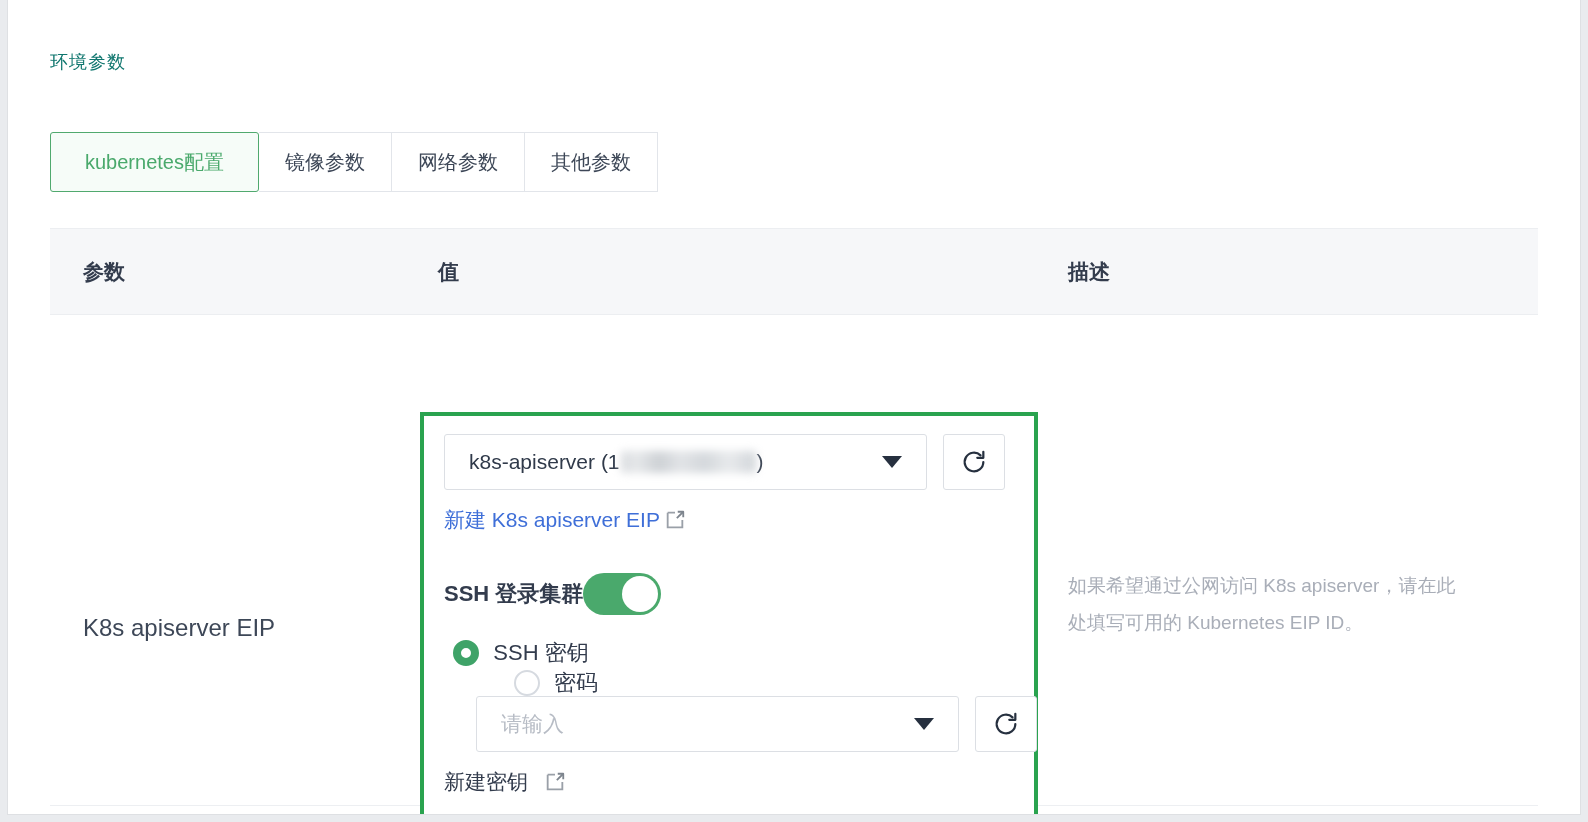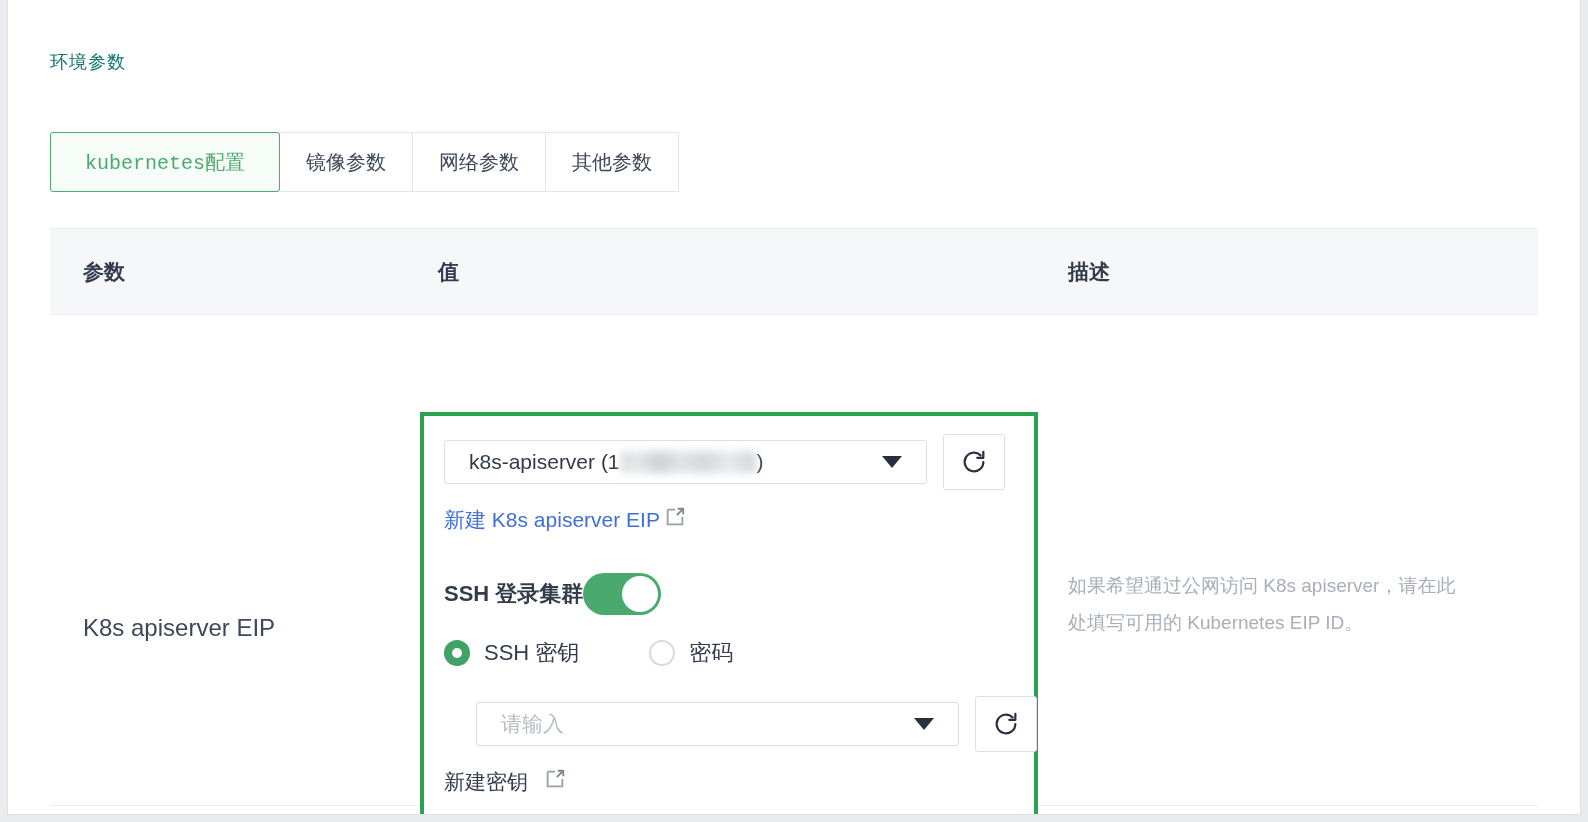--- a/index.html
+++ b/index.html
@@ -38,21 +38,20 @@
 
   
   .tabbar {
     position: absolute;
     left: 42px;
     top: 132px;
     height: 60px;
     display: flex;
     align-items: stretch;
     border-radius: 15px;
-    font-family: Liberation Mono, monospace;
   }
   .tab {
     display: flex;
     align-items: center;
     justify-content: center;
     font-size: 20px;
     color: #3d4757;
     background: #ffffff;
     border: 1px solid #e2e5ea;
     border-left: none;
@@ -132,21 +131,21 @@
   }
 
   .ctl-row {
     position: absolute;
     display: flex;
     align-items: center;
   }
   .select {
     position: relative;
     width: 483px;
-    height: 44px;
+    height: 56px;
     box-sizing: border-box;
     border: 1px solid #dcdfe4;
     border-radius: 3px;
     background: #fff;
     display: flex;
     align-items: center;
     cursor: pointer;
   }
   .select .sel-text {
     margin-left: 24px;
@@ -186,20 +185,21 @@
     align-items: center;
     justify-content: center;
     cursor: pointer;
   }
 
   .link {
     position: absolute;
     font-size: 21px;
     color: #3f6fd8;
     display: flex;
+    align-items: center;
     gap: 4px;
     cursor: pointer;
   }
   .link.dark { color: #333c4d; }
   .ext-icon { display: inline-block; line-height: 0; }
 
   .toggle-row {
     position: absolute;
     display: flex;
     align-items: center;
@@ -318,21 +318,21 @@
           </span>
         </div>
 
         <div class="toggle-row" style="left:20px; top:157px;">
           <span class="toggle-label">SSH 登录集群</span>
           <span class="switch">
             <span class="knob"></span>
           </span>
         </div>
 
-        <div class="radio-row" style="left:20px; top:222px;">
+        <div class="radio-row" style="left:20px; top:222px;flex-direction:column;">
           <span class="radio checked">
             <span class="dot"></span>
             <span class="radio-label">SSH 密钥</span>
           </span>
           <span class="radio">
             <span class="dot"></span>
             <span class="radio-label">密码</span>
           </span>
         </div>
 

